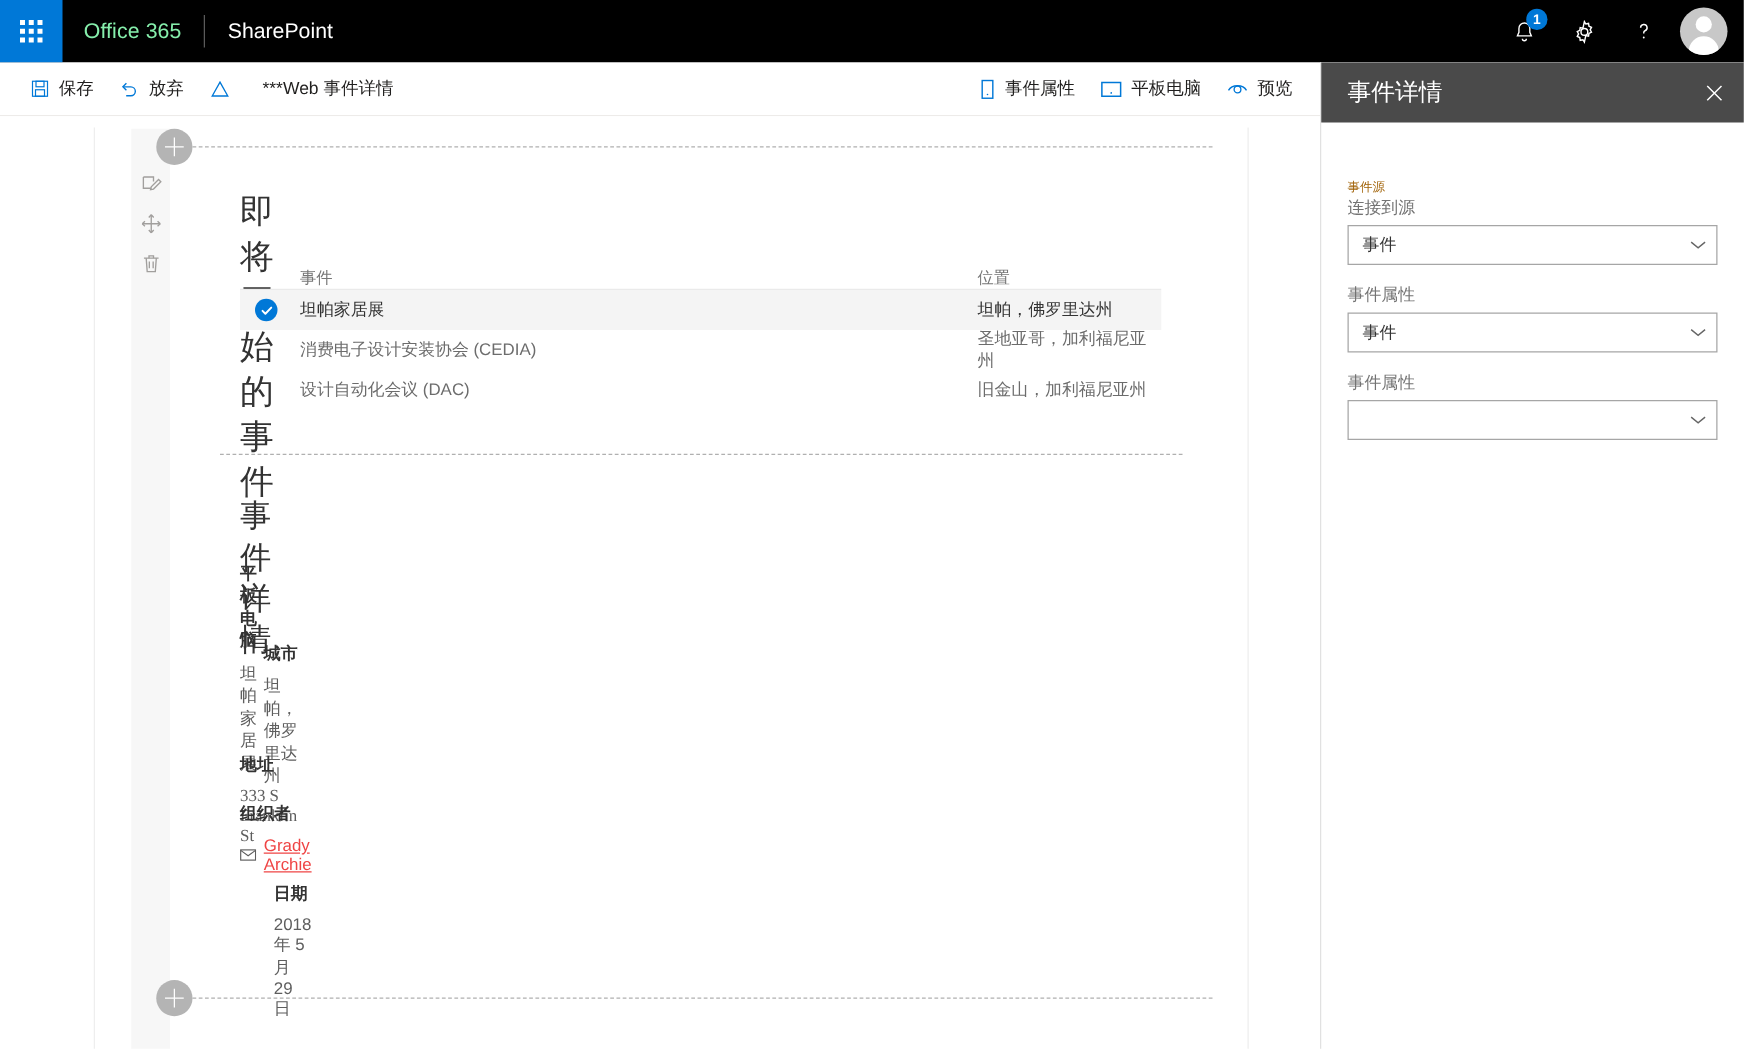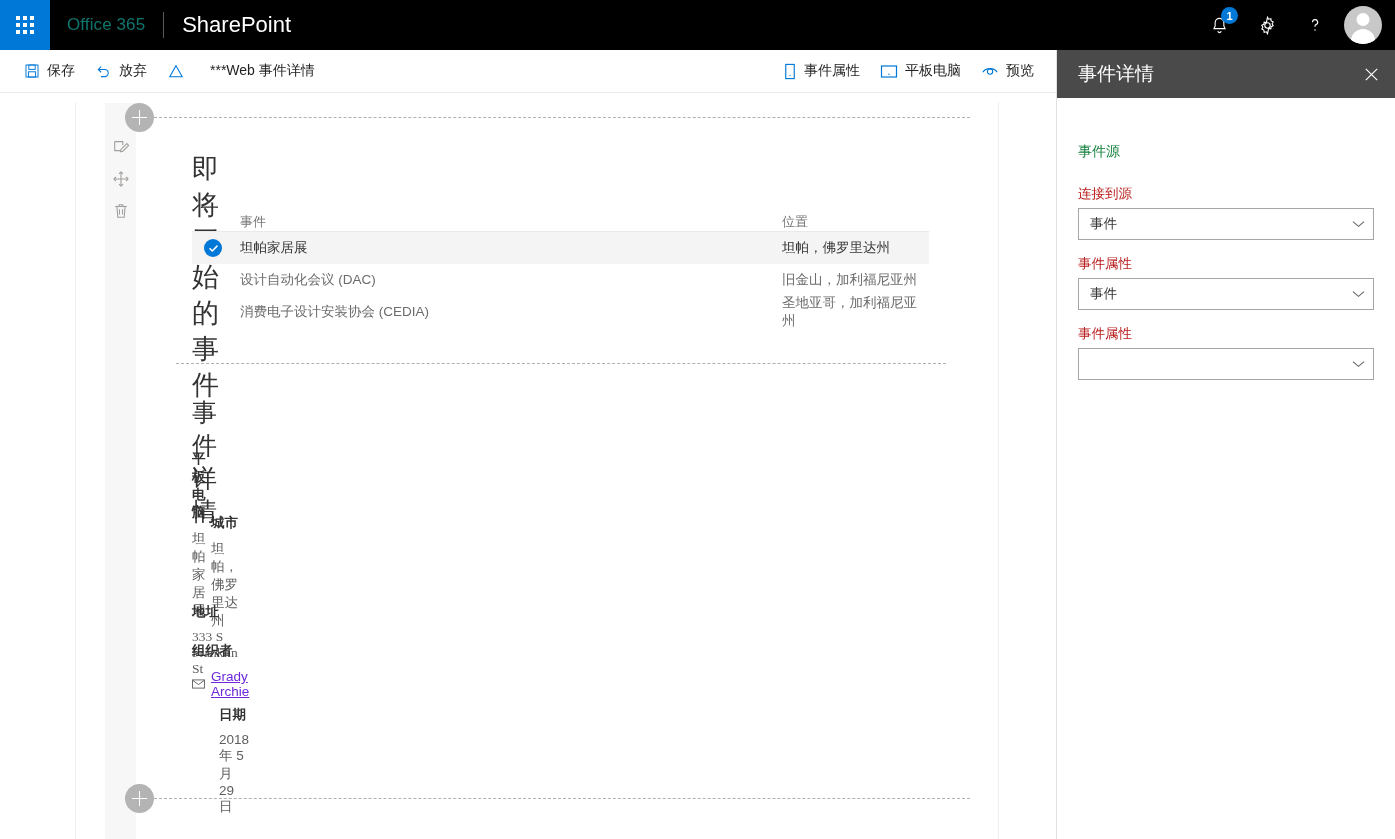--- a/index.html
+++ b/index.html
@@ -19,28 +19,28 @@
     width:50px; height:50px; background:#0078d7;
     display:flex; align-items:center; justify-content:center;
     flex-shrink:0; cursor:pointer;
   }
   .waffle-grid {
     display:grid; grid-template-columns:repeat(3,4px);
     grid-template-rows:repeat(3,4px); gap:3px;
   }
   .waffle-grid i { display:block; width:4px; height:4px; background:#fff; }
   .suite-brand {
-    color:#0f766e; font-size:17px; padding-left:17px; letter-spacing:.1px;
+    color:#86efac; font-size:17px; padding-left:17px; letter-spacing:.1px;
     white-space:nowrap;
   }
   .suite-divider {
     width:1px; height:26px; background:#5a5a5a; margin:0 18px;
   }
   .suite-app {
-    color:#ffffff; font-size:22px; white-space:nowrap;
+    color:#ffffff; font-size:17px; white-space:nowrap;
   }
   .suite-right {
     margin-left:auto; display:flex; align-items:center; height:50px; padding-right:8px;
   }
   .suite-icon {
     width:48px; height:50px; display:flex; align-items:center; justify-content:center;
     color:#ffffff; position:relative; cursor:pointer;
   }
   .badge {
     position:absolute; top:7px; left:26px;
@@ -151,44 +151,44 @@
   .det-title {
     font-size:25px; font-weight:300; color:#333333;
   }
   .det-label {
     font-size:13.5px; font-weight:bold; color:#333333;
   }
   .det-value {
     font-size:13.5px; color:#5e5e5e;
   }
   .det-link {
-    font-size:13.5px; color:#6d28d9; text-decoration:underline;
+    font-size:13.5px; color:#ef4444; text-decoration:underline;
   }
   .mail-ico { display:inline-flex; vertical-align:-2px; margin-right:6px; color:#5e5e5e; }
 
   
   .pane {
     position:absolute; top:50px; left:1056px; width:339px; height:789px;
     background:#ffffff; border-left:1px solid #e1e1e1;
   }
   .pane-head {
     height:48px; background:#4a4a4a; display:flex; align-items:center;
     padding:0 0 0 21px;
   }
   .pane-title { color:#ffffff; font-size:19px; font-weight:300; flex:1; }
   .pane-close {
     width:48px; height:48px; display:flex; align-items:center; justify-content:center;
     color:#ffffff; cursor:pointer;
   }
   .pane-body { padding:45px 21px 0 21px; }
   .pane-section-label {
-    font-size:14px; color:#15803d; margin-bottom:24px;
+    font-size:10px; color:#a16207; margin-bottom:0;
   }
   .field-label {
-    font-size:13.5px; color:#b91c1c; margin-bottom:5px;
+    font-size:13.5px; color:#737373; margin-bottom:5px;
   }
   .dropdown {
     height:32px; border:1px solid #a6a6a6; background:#ffffff;
     display:flex; align-items:center; padding:0 8px 0 11px;
     margin-bottom:15px; cursor:pointer;
   }
   .dropdown-value { font-size:13.5px; color:#333333; flex:1; }
   .chev { color:#666666; display:flex; }
 </style>
 </head>
@@ -343,27 +343,27 @@
         <span class="ev-check">
           <svg width="11" height="11" viewBox="0 0 12 12" fill="none" stroke="#ffffff" stroke-width="1.7" stroke-linecap="round" stroke-linejoin="round">
             <path d="M2.2 6.2 4.7 8.7 9.8 3.4"></path>
           </svg>
         </span>
         <span class="ev-name col-event">坦帕家居展</span>
         <span class="ev-loc col-loc">坦帕，佛罗里达州</span>
       </div>
 
       <div class="ev-row">
+        <span class="ev-name col-event">消费电子设计安装协会 (CEDIA)</span>
+        <span class="ev-loc col-loc">圣地亚哥，加利福尼亚州</span>
+      </div>
+
+      <div class="ev-row">
         <span class="ev-name col-event">设计自动化会议 (DAC)</span>
         <span class="ev-loc col-loc">旧金山，加利福尼亚州</span>
-      </div>
-
-      <div class="ev-row">
-        <span class="ev-name col-event">消费电子设计安装协会 (CEDIA)</span>
-        <span class="ev-loc col-loc">圣地亚哥，加利福尼亚州</span>
       </div>
     </div>
   </div>
 
   <div class="dash-line" style="left:176px; top:270px; width:770px;"></div>
 
   <div class="wp">
     <div class="det-title" style="position:absolute; left:192px; top:303px;">事件详情</div>
 
     <div style="position:absolute; left:192px; top:357px;">

